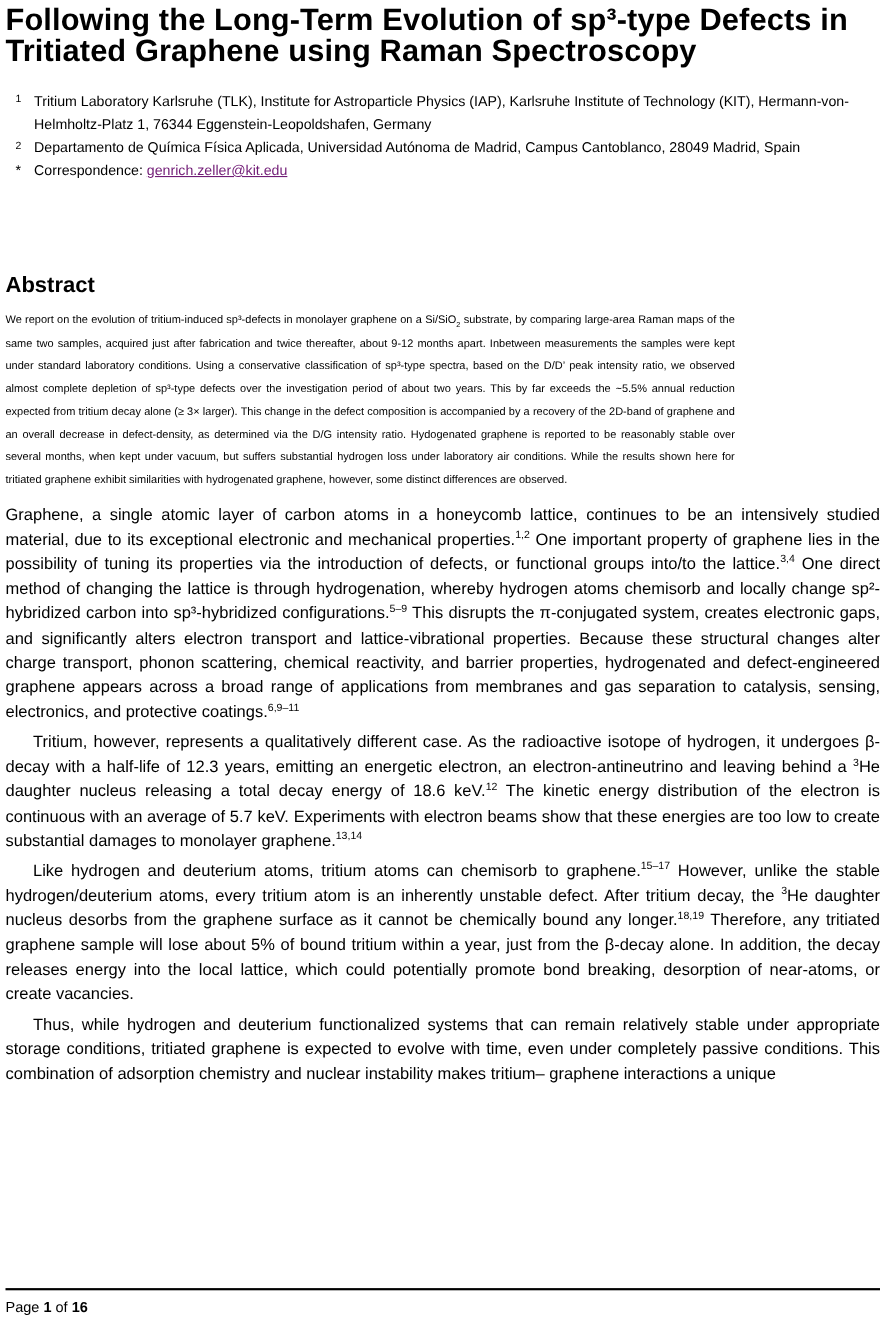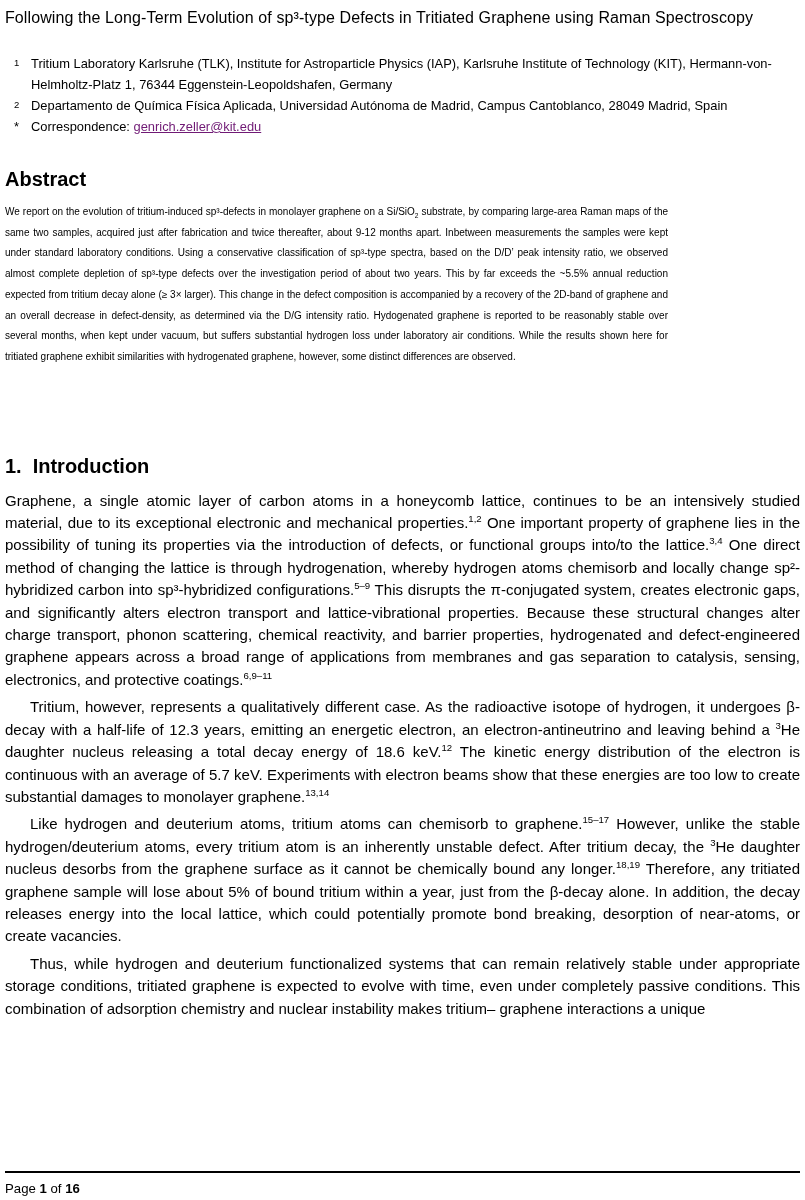--- a/index.html
+++ b/index.html
@@ -7,22 +7,22 @@
     width: 805px; height: 1200px;
     background: #ffffff;
     color: #000000;
     font-family: "Liberation Sans", "DejaVu Sans", sans-serif;
     overflow: hidden;
     position: relative;
   }
   .page { padding: 4px 5px 0 5px; }
 
   .title {
-    font-size: 16px;
-    font-weight: normal;
+    font-size: 28px;
+    font-weight: bold;
     line-height: 28px;
     margin: 0;
     max-width: 770px;
     letter-spacing: 0.1px;
   }
 
   .authors {
     margin-top: 9px;
     font-size: 16px;
     line-height: 22px;
@@ -40,21 +40,21 @@
     text-decoration: underline;
     cursor: pointer;
   }
 
   .section-heading {
     font-size: 20px;
     font-weight: bold;
     line-height: 28px;
     margin: 0;
   }
-  .heading-abstract { margin-top: 28px; }
+  .heading-abstract { margin-top: 80px; }
   .heading-intro { margin-top: 84px; }
   .heading-num { display: inline-block; margin-right: 11px; }
 
   .abstract-body {
     margin-top: 9px;
     font-size: 10px;
     line-height: 20.7px;
     text-align: justify;
     width: 663px;
   }
@@ -103,21 +103,20 @@
     <div class="affil-row">
       <span class="affil-marker">*</span>
       <span class="affil-text"><span>Correspondence: </span><a class="link">genrich.zeller@kit.edu</a></span>
     </div>
   </div>
 
   <h2 class="section-heading heading-abstract">Abstract</h2>
 
   <div class="abstract-body"><span>We report on the evolution of tritium-induced sp³-defects in monolayer graphene on a Si/SiO</span><sub>2</sub><span> substrate, by comparing large-area Raman maps of the same two samples, acquired just after fabrication and twice thereafter, about 9-12 months apart. Inbetween measurements the samples were kept under standard laboratory conditions. Using a conservative classification of sp³-type spectra, based on the D/D’ peak intensity ratio, we observed almost complete depletion of sp³-type defects over the investigation period of about two years. This by far exceeds the ~5.5% annual reduction expected from tritium decay alone (≥ 3× larger). This change in the defect composition is accompanied by a recovery of the 2D-band of graphene and an overall decrease in defect-density, as determined via the D/G intensity ratio. Hydogenated graphene is reported to be reasonably stable over several months, when kept under vacuum, but suffers substantial hydrogen loss under laboratory air conditions. While the results shown here for tritiated graphene exhibit similarities with hydrogenated graphene, however, some distinct differences are observed.</span></div>
 
-  <h2 class="section-heading heading-intro"><span class="heading-num">1.</span><span>Introduction</span></h2>
 
   <div class="intro-body">
     <p class="para"><span>Graphene, a single atomic layer of carbon atoms in a honeycomb lattice, continues to be an intensively studied material, due to its exceptional electronic and mechanical properties.</span><sup>1,2</sup><span> One important property of graphene lies in the possibility of tuning its properties via the introduction of defects, or functional groups into/to the lattice.</span><sup>3,4</sup><span> One direct method of changing the lattice is through hydrogenation, whereby hydrogen atoms chemisorb and locally change sp²-hybridized carbon into sp³-hybridized configurations.</span><sup>5–9</sup><span> This disrupts the π-conjugated system, creates electronic gaps, and significantly alters electron transport and lattice-vibrational properties. Because these structural changes alter charge transport, phonon scattering, chemical reactivity, and barrier properties, hydrogenated and defect-engineered graphene appears across a broad range of applications from membranes and gas separation to catalysis, sensing, electronics, and protective coatings.</span><sup>6,9–11</sup></p>
     <p class="para"><span>Tritium, however, represents a qualitatively different case. As the radioactive isotope of hydrogen, it undergoes β-decay with a half-life of 12.3 years, emitting an energetic electron, an electron-antineutrino and leaving behind a </span><sup>3</sup><span>He daughter nucleus releasing a total decay energy of 18.6 keV.</span><sup>12</sup><span> The kinetic energy distribution of the electron is continuous with an average of 5.7 keV. Experiments with electron beams show that these energies are too low to create substantial damages to monolayer graphene.</span><sup>13,14</sup></p>
     <p class="para"><span>Like hydrogen and deuterium atoms, tritium atoms can chemisorb to graphene.</span><sup>15–17</sup><span> However, unlike the stable hydrogen/deuterium atoms, every tritium atom is an inherently unstable defect. After tritium decay, the </span><sup>3</sup><span>He daughter nucleus desorbs from the graphene surface as it cannot be chemically bound any longer.</span><sup>18,19</sup><span> Therefore, any tritiated graphene sample will lose about 5% of bound tritium within a year, just from the β-decay alone. In addition, the decay releases energy into the local lattice, which could potentially promote bond breaking, desorption of near-atoms, or create vacancies.</span></p>
     <p class="para"><span>Thus, while hydrogen and deuterium functionalized systems that can remain relatively stable under appropriate storage conditions, tritiated graphene is expected to evolve with time, even under completely passive conditions. This combination of adsorption chemistry and nuclear instability makes tritium– graphene interactions a unique</span></p>
   </div>
 
 </div>
 

